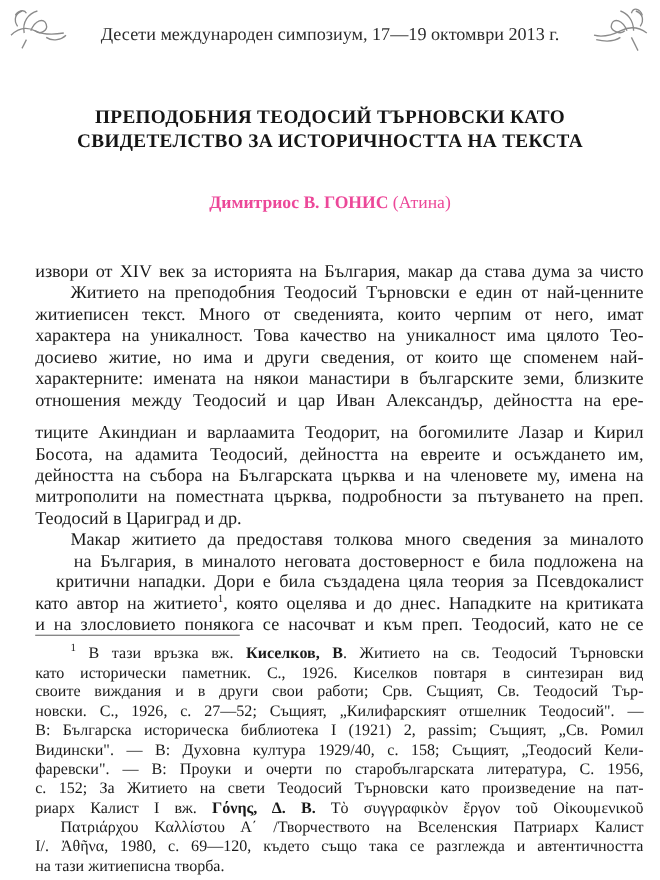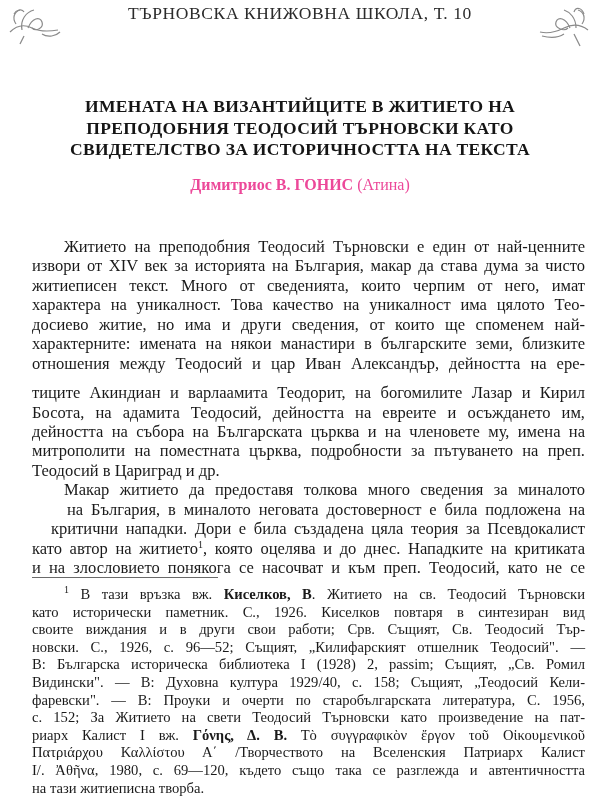--- a/index.html
+++ b/index.html
@@ -33,48 +33,47 @@
       <path d="M8 30 C14 24, 22 22, 30 26 C36 29, 44 30, 56 28"></path>
       <path d="M20 28 C18 18, 24 10, 32 8"></path>
       <path d="M26 26 C30 16, 38 14, 40 20 C42 26, 34 30, 30 26"></path>
       <path d="M14 22 C10 16, 12 10, 18 8"></path>
       <path d="M22 34 L18 42"></path>
       <path d="M40 32 C46 36, 54 34, 58 30"></path>
       <path d="M12 12 C14 8, 20 6, 22 10"></path>
     </g>
   </svg>
 
-  <div class="hdr1">ТЪРНОВСКА КНИЖОВНА ШКОЛА, Т. 10</div>
+  <div class="hdr2">Десети международен симпозиум, 17—19 октомври 2013 г.</div>
 
   <svg class="orn orn-right" viewBox="0 0 62 46">
     <g fill="none" stroke="#8a8a8a" stroke-width="1.2">
       <path d="M4 30 C12 32, 20 30, 28 26 C36 22, 44 22, 52 28"></path>
       <path d="M40 26 C40 16, 34 10, 28 8"></path>
       <path d="M34 26 C30 16, 22 14, 20 20 C18 26, 28 30, 32 26"></path>
       <path d="M46 22 C50 16, 48 10, 42 8"></path>
       <path d="M38 32 L44 44"></path>
       <path d="M6 34 C14 36, 22 36, 28 32"></path>
       <path d="M48 12 C46 6, 40 4, 38 10"></path>
     </g>
   </svg>
 
   <div class="title">
-    <div>ИМЕНАТА НА ВИЗАНТИЙЦИТЕ В ЖИТИЕТО НА</div>
     <div>ПРЕПОДОБНИЯ ТЕОДОСИЙ ТЪРНОВСКИ КАТО</div>
     <div>СВИДЕТЕЛСТВО ЗА ИСТОРИЧНОСТТА НА ТЕКСТА</div>
   </div>
 
   <div class="author">
     <span>Димитриос В. ГОНИС</span>
     <span class="aff">(Атина)</span>
   </div>
 
   <div class="body">
+    <span class="line" style="display: block; white-space: nowrap;">извори от XIV век за историята на България, макар да става дума за чисто</span>
     <span class="line indent" style="display: block; white-space: nowrap;">Житието на преподобния Теодосий Търновски е един от най-ценните</span>
-    <span class="line" style="display: block; white-space: nowrap;">извори от XIV век за историята на България, макар да става дума за чисто</span>
     <span class="line" style="display: block; white-space: nowrap;">житиеписен текст. Много от сведенията, които черпим от него, имат</span>
     <span class="line" style="display: block; white-space: nowrap;">характера на уникалност. Това качество на уникалност има цялото Тео-</span>
     <span class="line" style="display: block; white-space: nowrap;">досиево житие, но има и други сведения, от които ще споменем най-</span>
     <span class="line" style="display: block; white-space: nowrap;">характерните: имената на някои манастири в българските земи, близките</span>
     <span class="line" style="display: block; white-space: nowrap;">отношения между Теодосий и цар Иван Александър, дейността на ере-</span>
     <span class="line" style="display: block; white-space: nowrap; margin-top: 10px;">тиците Акиндиан и варлаамита Теодорит, на богомилите Лазар и Кирил</span>
     <span class="line" style="display: block; white-space: nowrap;">Босота, на адамита Теодосий, дейността на евреите и осъждането им,</span>
     <span class="line" style="display: block; white-space: nowrap;">дейността на събора на Българската църква и на членовете му, имена на</span>
     <span class="line" style="display: block; white-space: nowrap;">митрополити на поместната църква, подробности за пътуването на преп.</span>
     <span class="line last">Теодосий в Цариград и др.</span>
@@ -86,24 +85,24 @@
     </span>
     <span class="line" style="display: block; white-space: nowrap;">и на злословието понякога се насочват и към преп. Теодосий, като не се</span>
   </div>
 
   <div class="fn-rule"></div>
 
   <div class="fn">
     <span class="line indent" style="display: block; white-space: nowrap; letter-spacing: -0.000236742px;"><sup>1</sup><span> В тази връзка вж. </span><span class="b">Киселков, В</span><span>. Житието на св. Теодосий Търновски</span></span>
     <span class="line" style="display: block; white-space: nowrap;">като исторически паметник. С., 1926. Киселков повтаря в синтезиран вид</span>
     <span class="line" style="display: block; white-space: nowrap;">своите виждания и в други свои работи; Срв. Същият, Св. Теодосий Тър-</span>
-    <span class="line" style="display: block; white-space: nowrap;">новски. С., 1926, с. 96—52; Същият, „Килифарският отшелник Теодосий". —</span>
-    <span class="line" style="display: block; white-space: nowrap;">В: Българска историческа библиотека I (1928) 2, passim; Същият, „Св. Ромил</span>
+    <span class="line" style="display: block; white-space: nowrap;">новски. С., 1926, с. 27—52; Същият, „Килифарският отшелник Теодосий". —</span>
+    <span class="line" style="display: block; white-space: nowrap;">В: Българска историческа библиотека I (1921) 2, passim; Същият, „Св. Ромил</span>
     <span class="line" style="display: block; white-space: nowrap;">Видински". — В: Духовна култура 1929/40, с. 158; Същият, „Теодосий Кели-</span>
     <span class="line" style="display: block; white-space: nowrap;">фаревски". — В: Проуки и очерти по старобългарската литература, С. 1956,</span>
     <span class="line" style="display: block; white-space: nowrap;">с. 152; За Житието на свети Теодосий Търновски като произведение на пат-</span>
     <span class="line" style="display: block; white-space: nowrap;"><span>риарх Калист I вж. </span><span class="b">Γόνης, Δ. Β.</span><span> Τὸ συγγραφικὸν ἔργον τοῦ Οἰκουμενικοῦ</span></span>
-    <span class="line" style="display: block; white-space: nowrap;">Πατριάρχου Καλλίστου Α΄ /Творчеството на Вселенския Патриарх Калист</span>
+    <span class="line" style="display: block; white-space: nowrap; margin-left: 23px;">Πατριάρχου Καλλίστου Α΄ /Творчеството на Вселенския Патриарх Калист</span>
     <span class="line" style="display: block; white-space: nowrap;">I/. Ἀθῆνα, 1980, с. 69—120, където също така се разглежда и автентичността</span>
     <span class="line last">на тази житиеписна творба.</span>
   </div>
 
 </div>
 
 </body></html>

